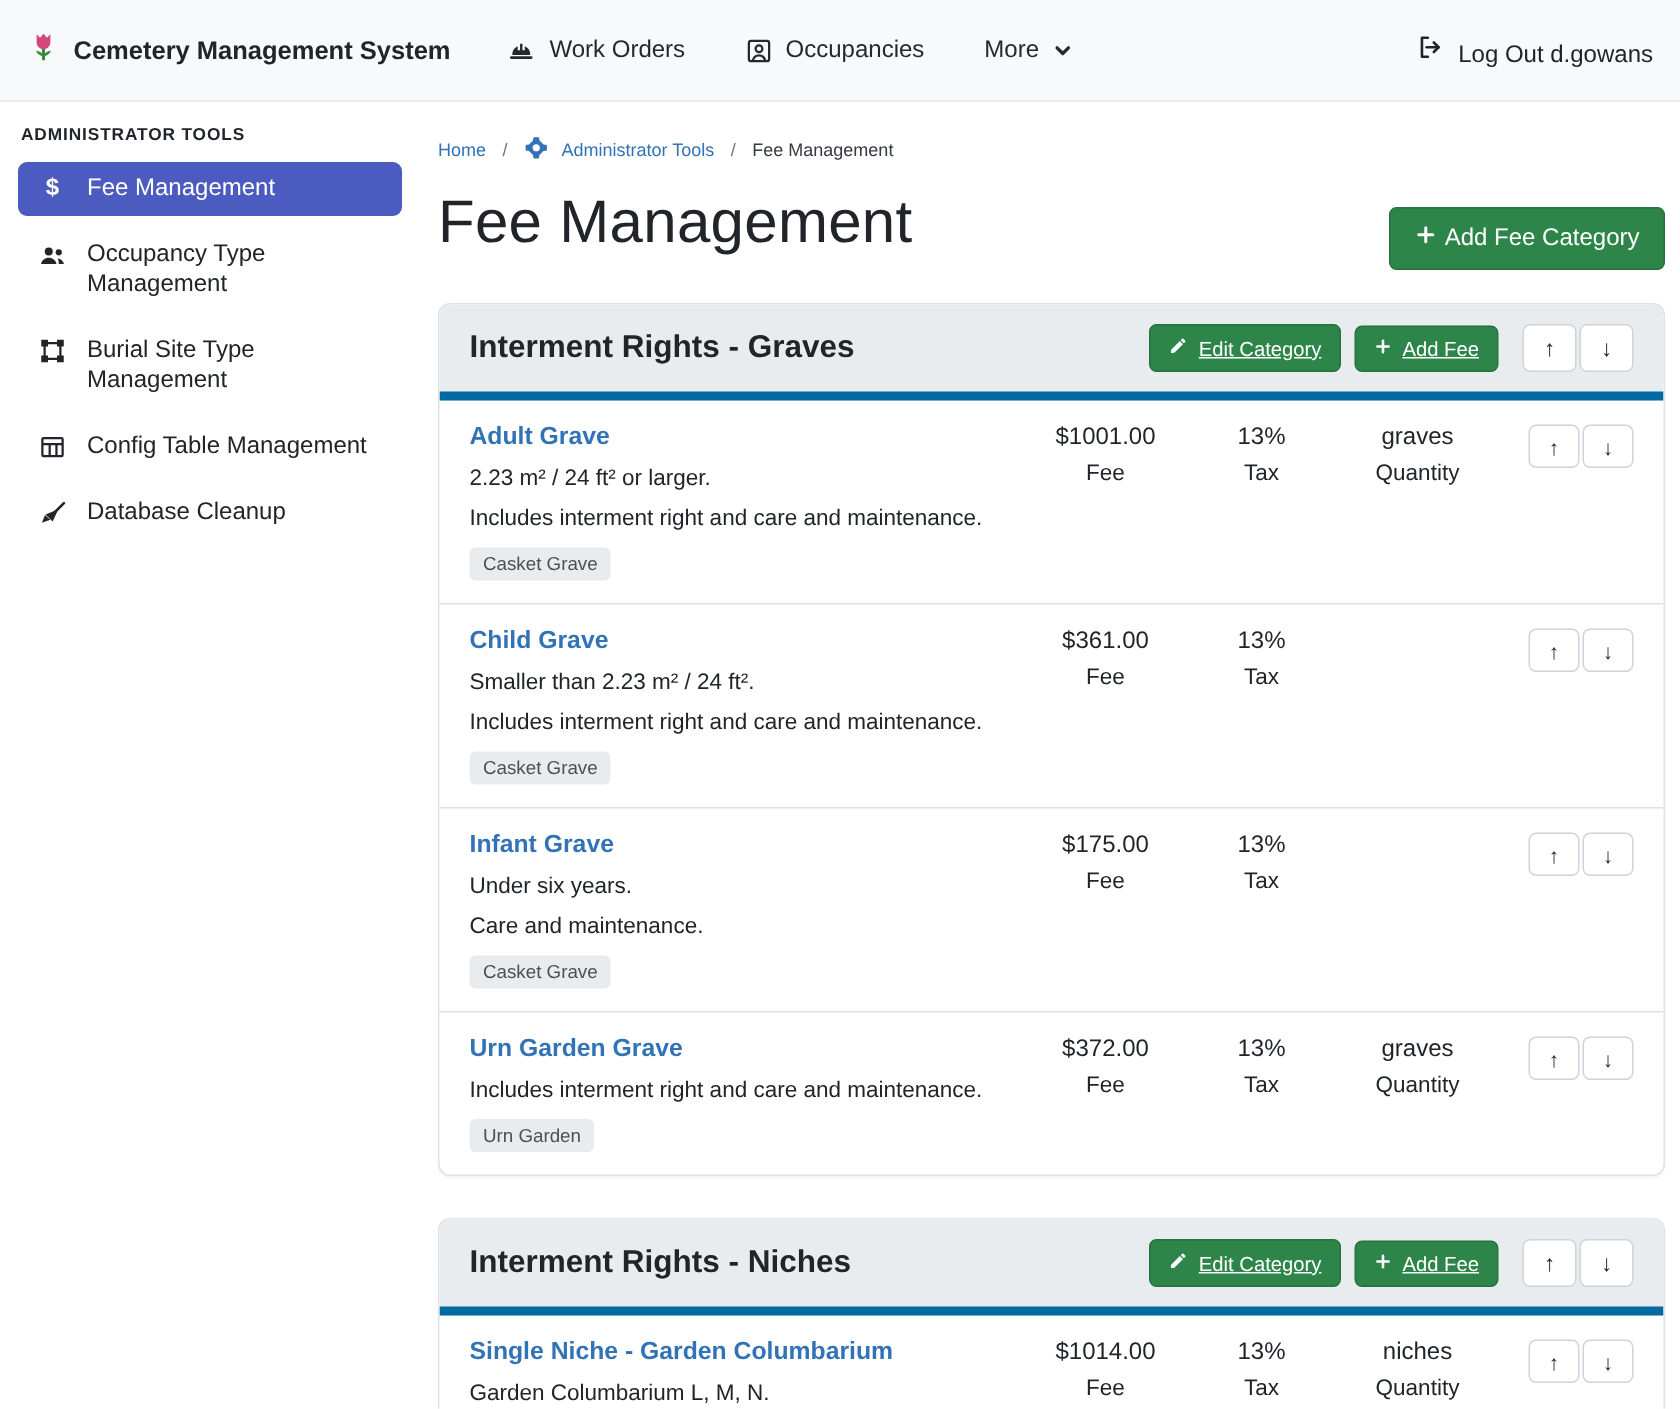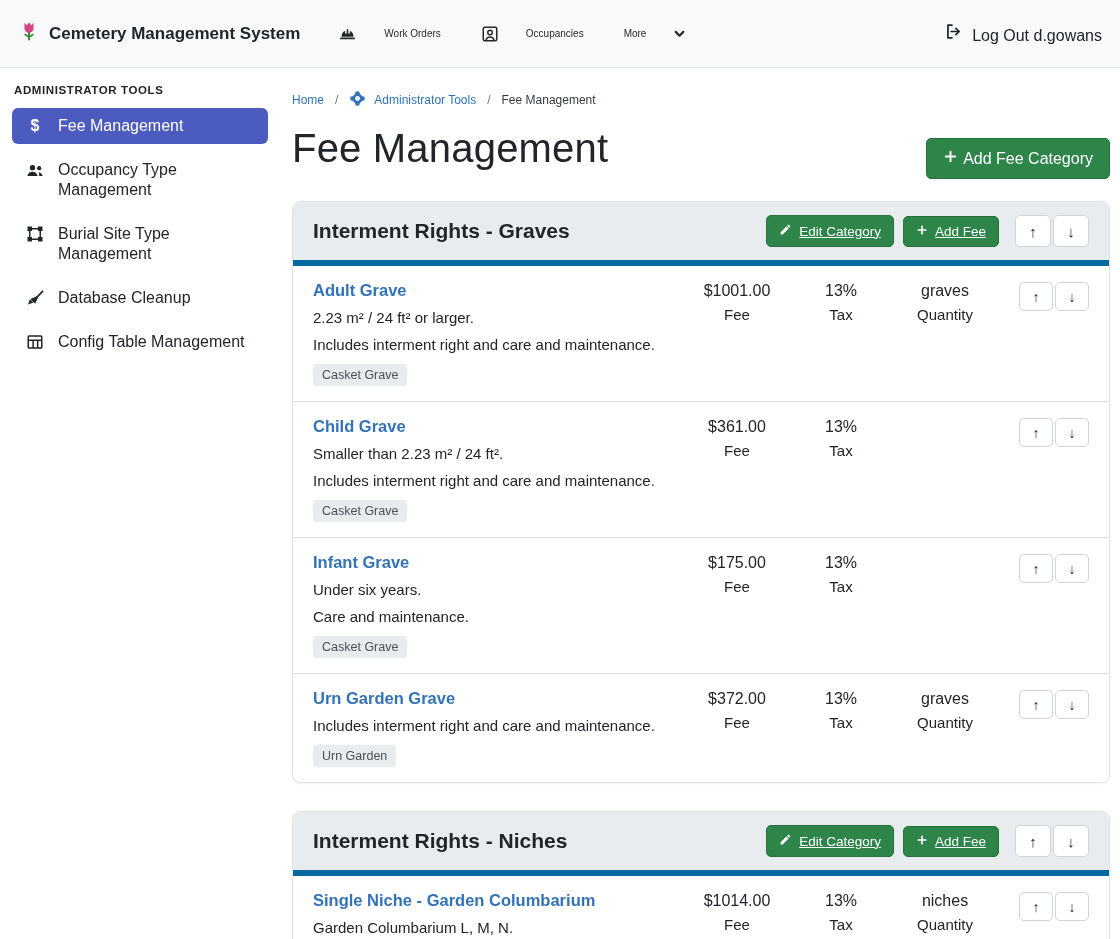--- a/index.html
+++ b/index.html
@@ -17,21 +17,21 @@
     width:1120px;height:939px;overflow:hidden;background:#fff;
     font-family:"Liberation Sans",sans-serif;color:var(--text);
   }
   
   .navbar{
     height:68px;background:#f8f9fa;border-bottom:1px solid #e4e7ea;
     display:flex;align-items:center;padding:0 18px;
   }
   .brand{display:flex;align-items:center;gap:9px;font-weight:700;font-size:17px;cursor:pointer;}
   .nav-links{display:flex;align-items:center;gap:40px;margin-left:38px;}
-  .nav-item{display:flex;align-items:center;gap:27px;font-size:10px;color:#26292c;cursor:pointer;}
+  .nav-item{display:flex;align-items:center;gap:9px;font-size:16px;color:#26292c;cursor:pointer;}
   .nav-item svg{display:block;}
   .logout{margin-left:auto;display:flex;align-items:flex-end;gap:9px;font-size:16px;cursor:pointer;}
   
   .layout{display:flex;align-items:flex-start;}
   .sidebar{width:280px;flex-shrink:0;padding:14px 12px;}
   .sidebar-header{font-size:11.5px;font-weight:700;letter-spacing:.6px;margin:2px 2px 12px 2px;color:#212529;}
   .side-item{
     display:flex;align-items:flex-start;gap:12px;padding:8px 12px;margin-bottom:8px;
     border-radius:6px;font-size:16px;line-height:20px;cursor:pointer;color:var(--text);
   }
@@ -176,37 +176,37 @@
           <rect x="16" y="2" width="6" height="6" fill="currentColor"></rect>
           <rect x="2" y="16" width="6" height="6" fill="currentColor"></rect>
           <rect x="16" y="16" width="6" height="6" fill="currentColor"></rect>
         </svg>
       </span>
       <span>Burial Site Type Management</span>
     </div>
 
     <div class="side-item">
       <span class="ico">
+        <svg width="18" height="18" viewBox="0 0 24 24" fill="none" stroke="currentColor" stroke-width="2">
+          <rect x="3" y="4" width="18" height="16" rx="1"></rect>
+          <path d="M3 9.5h18M9.5 9.5V20M15.5 9.5V20"></path>
+        </svg>
+      </span>
+      <span>Config Table Management</span>
+    </div>
+
+    <div class="side-item">
+      <span class="ico">
         <svg width="19" height="19" viewBox="0 0 24 24">
           <path d="M21 3l-7.5 7.5" stroke="currentColor" stroke-width="2.2" fill="none" stroke-linecap="round"></path>
           <path d="M13.8 9.2l-8.3 3.4 6 6 3.7-8z" fill="currentColor"></path>
           <path d="M5 13l-2.5 6.5L9.5 17" fill="currentColor"></path>
         </svg>
       </span>
       <span>Database Cleanup</span>
-    </div>
-
-    <div class="side-item">
-      <span class="ico">
-        <svg width="18" height="18" viewBox="0 0 24 24" fill="none" stroke="currentColor" stroke-width="2">
-          <rect x="3" y="4" width="18" height="16" rx="1"></rect>
-          <path d="M3 9.5h18M9.5 9.5V20M15.5 9.5V20"></path>
-        </svg>
-      </span>
-      <span>Config Table Management</span>
     </div>
   </div>
 
   <div class="main">
 
     <div class="breadcrumb">
       <a class="crumb-link">Home</a>
       <span class="crumb-sep">/</span>
       <a class="crumb-link">
         <span>

